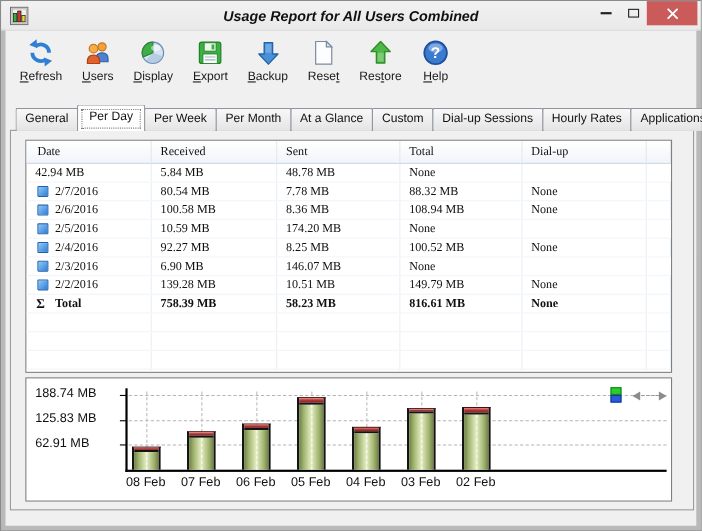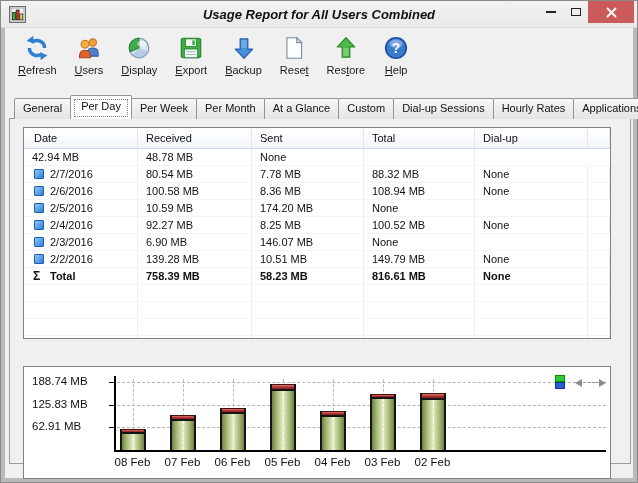--- a/index.html
+++ b/index.html
@@ -23,31 +23,31 @@
   
   .tabstrip{position:absolute;left:13px;top:94px;height:24px;display:flex;align-items:flex-end;z-index:5;}
   .tab{height:21px;line-height:19px;padding:0 8px;font-size:11px;color:#111;background:linear-gradient(#f8f8f8,#e4e4e4);
        border:1px solid #8f959c;border-bottom:0;border-radius:2px 2px 0 0;white-space:nowrap;}
   .tab + .tab{margin-left:-1px;}
   .tab.selected{position:relative;height:24px;line-height:21px;padding:0 10px;background:#ffffff;z-index:6;}
   .tab.selected::after{content:"";position:absolute;left:3px;right:3px;top:3px;bottom:2px;border:1px dotted #808080;}
   .tabpage{position:absolute;left:8px;top:117px;width:622px;height:346px;border:1px solid #9b9b9b;background:#f0f0f0;}
   
   .table-panel{position:absolute;left:13px;top:8px;width:588px;height:212px;border:1px solid #808080;background:#ffffff;overflow:hidden;}
-  .tgrid{display:grid;grid-template-columns:114px 114px 112px 111px 113px 1fr;}
+  .tgrid{display:grid;grid-template-columns:114px 114px 112px 111px 113px 1fr;font-family:Liberation Serif, serif;}
   .thead{height:21px;background:linear-gradient(#ffffff,#f1f5f9);border-bottom:1px solid #c9d8e6;}
   .thead .hcell{font-size:11px;color:#111;line-height:20px;padding-left:8px;border-right:1px solid #e0e9f2;}
   .thead .hcell:first-child{padding-left:10px;}
   .trow{height:17px;border-bottom:1px solid #f2f5f9;}
   .trow .cell{font-size:11px;color:#111;line-height:16px;padding-left:8px;border-right:1px solid #e9eff6;white-space:nowrap;overflow:hidden;display:flex;align-items:center;}
   .trow .cell.b{font-weight:bold;}
   .sq{display:inline-block;width:10px;height:10px;margin:0 6px 0 2px;background:linear-gradient(135deg,#8ec9f7,#2f7fd8);border:1px solid #1c5fae;border-radius:1px;flex:0 0 auto;}
   .sigma{display:inline-block;width:12px;margin:0 5px 0 1px;font-weight:bold;font-size:12px;flex:0 0 auto;}
   
-  .chart-panel{position:absolute;left:13px;top:224px;width:588px;height:113px;border:1px solid #808080;background:#ffffff;overflow:hidden;margin-top:23px;}
+  .chart-panel{position:absolute;left:13px;top:224px;width:588px;height:113px;border:1px solid #808080;background:#ffffff;overflow:hidden;}
   .ylab{position:absolute;left:8px;width:74px;font-size:11.5px;color:#111;white-space:nowrap;}
   .xlab{position:absolute;width:54px;text-align:center;font-size:11.5px;color:#111;white-space:nowrap;}
   .axis-y{position:absolute;left:90px;top:9px;width:2px;height:76px;background:#000;}
   .axis-x{position:absolute;left:90px;top:83px;width:492px;height:2px;background:#000;}
   .ytick{position:absolute;left:85px;width:6px;height:1px;background:#000;}
   .hgrid{position:absolute;left:93px;width:489px;height:0;border-top:1px dashed #b4b4b4;}
   .vgrid{position:absolute;top:12px;height:71px;width:0;border-left:1px dashed #bdbdbd;}
   .cbar{position:absolute;width:26px;border-left:2px solid #141414;border-right:2px solid #141414;border-top:1px solid #4a0f0f;display:flex;flex-direction:column;}
   .cbar .cap{background:linear-gradient(#d97a6e 0%,#b03434 50%,#8f1f1f 100%);}
   .cbar .dvd{height:2px;background:#141414;flex:0 0 auto;}
@@ -185,20 +185,23 @@
         <div class="hcell">Total</div>
         <div class="hcell">Dial-up</div>
         <div class="hcell"></div>
       </div>
       <div>
           <div class="tgrid trow">
             <div class="cell">
               <span>42.94 MB</span>
             </div>
             <div class="cell">
+              <span>5.84 MB</span>
+            </div>
+            <div class="cell">
               <span>48.78 MB</span>
             </div>
             <div class="cell">
               <span>None</span>
             </div>
             <div class="cell">
               <span></span>
             </div>
           </div>
           <div class="tgrid trow">

